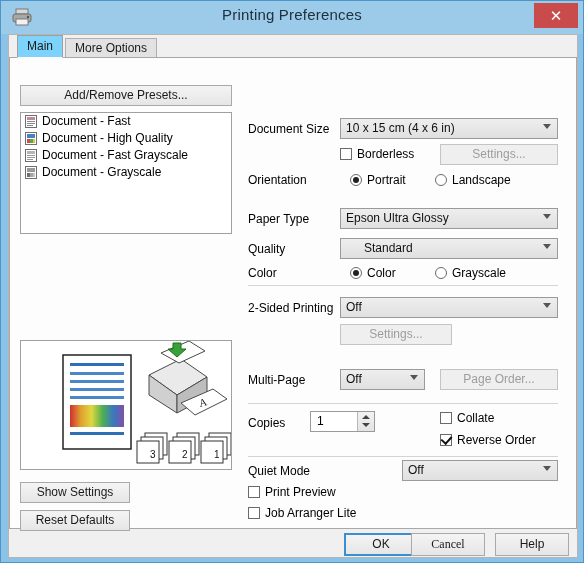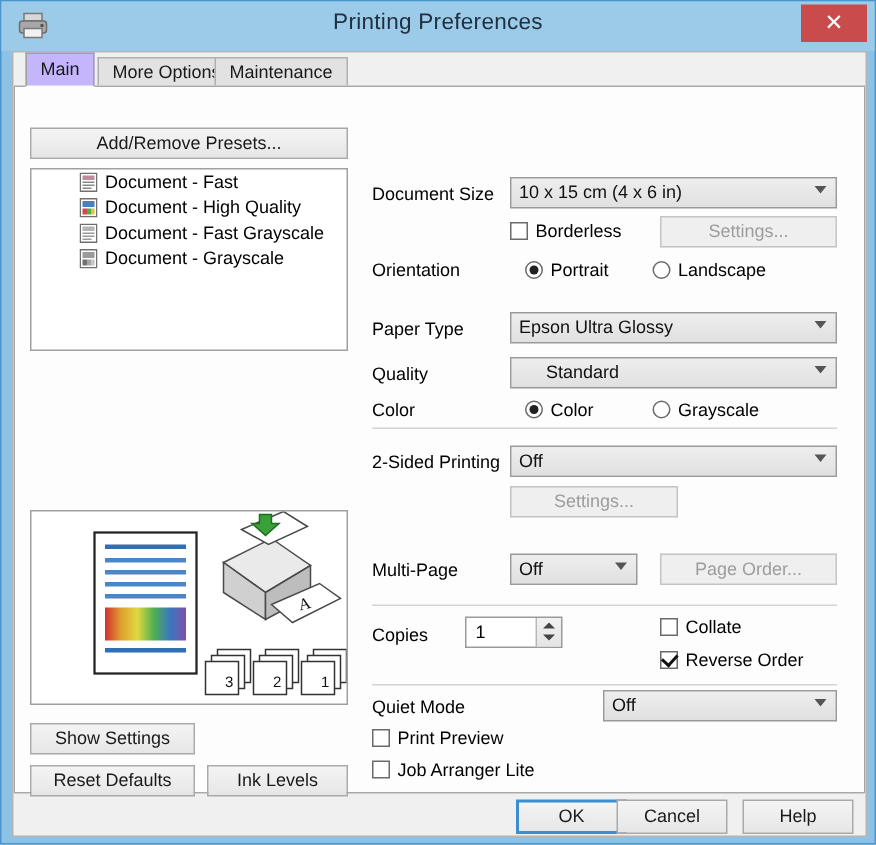--- a/index.html
+++ b/index.html
@@ -43,21 +43,21 @@
   .tabstrip{
     position:absolute;left:0;top:0;width:568px;height:22px;
   }
   .tab{
     position:absolute;top:3px;height:19px;line-height:19px;
     background:#e2e2e2;border:1px solid #b0b0b0;border-bottom:none;
     padding:0 9px;font-size:12px;color:#1a1a1a;cursor:pointer;
     box-sizing:border-box;
   }
   .tab.active{
-    top:0;height:23px;line-height:21px;background:#c4b5fd;
+    top:0;height:23px;line-height:21px;background:#7dd3fc;
     border-color:#a0a0a0;border-bottom:1px solid #fdfdfd;z-index:4;
   }
   
   .tabpage{
     position:absolute;left:0;top:22px;width:568px;height:472px;
     background:#fdfdfd;border:1px solid #a8a8a8;box-sizing:border-box;
   }
   .sectlabel{
     position:absolute;font-weight:bold;font-size:12.5px;color:#000;
   }
@@ -67,21 +67,21 @@
     background:linear-gradient(#f4f4f4,#e6e6e6);
     border:1px solid #a9a9a9;color:#1a1a1a;font-size:12px;
     text-align:center;cursor:pointer;
     font-family:"Liberation Sans", sans-serif;
   }
   .btn.disabled{color:#9d9d9d;background:#efefef;border-color:#c4c4c4;cursor:default;}
   .btn.default{border:2px solid #3b8ed0;}
   
   .listbox{
     position:absolute;background:#fff;border:1px solid #a0a0a0;
-    box-sizing:border-box;overflow:hidden;padding-left:28px;
+    box-sizing:border-box;overflow:hidden;
   }
   .listrow{
     height:17px;line-height:17px;padding-left:4px;font-size:12px;
     white-space:nowrap;cursor:pointer;
   }
   .listrow .ic{display:inline-block;vertical-align:-3px;margin-right:5px;}
   
   .previewbox{
     position:absolute;background:#fff;border:1px solid #a0a0a0;
     box-sizing:border-box;
@@ -157,21 +157,20 @@
     </span>
     <div class="title-text">Printing Preferences</div>
     <div class="close-btn">✕</div>
   </div>
 
   <div class="client">
 
     <div class="tabstrip">
       <div class="tab active" style="left:8px;">Main</div>
       <div class="tab" style="left:56px;">More Options</div>
-      <div class="tab" style="left:134px;">Maintenance</div>
     </div>
 
     <div class="tabpage">
 
 
       <div class="btn" style="left:10px;top:27px;width:212px;height:21px;line-height:19px;">Add/Remove Presets...</div>
 
       <div class="listbox" style="left:10px;top:54px;width:212px;height:122px;">
         <div class="listrow">
           <span class="ic">
@@ -261,21 +260,20 @@
               <rect x="180" y="100" width="22" height="22"></rect>
           </g>
           <text x="129" y="117" font-size="10" font-family="Liberation Sans" fill="#111">3</text>
           <text x="161" y="117" font-size="10" font-family="Liberation Sans" fill="#111">2</text>
           <text x="193" y="117" font-size="10" font-family="Liberation Sans" fill="#111">1</text>
         </svg>
       </div>
 
       <div class="btn" style="left:10px;top:424px;width:110px;height:21px;line-height:19px;">Show Settings</div>
       <div class="btn" style="left:10px;top:452px;width:110px;height:21px;line-height:19px;">Reset Defaults</div>
-      <div class="btn" style="left:128px;top:452px;width:94px;height:21px;line-height:19px;">Ink Levels</div>
 
       <div class="flabel" style="left:238px;top:64px;">Document Size</div>
       <div class="combo" style="left:330px;top:60px;width:218px;">
         <span>10 x 15 cm (4 x 6 in)</span>
         <span class="arr"></span>
       </div>
 
       <div class="check" style="left:330px;top:89px;">
         <span class="mk"></span><span>Borderless</span>
       </div>
@@ -354,18 +352,18 @@
         <span class="mk"></span><span>Print Preview</span>
       </div>
       <div class="check" style="left:238px;top:448px;">
         <span class="mk"></span><span>Job Arranger Lite</span>
       </div>
 
     </div>
 
     <div class="bottombar">
       <div class="btn default" style="left:335px;top:4px;width:74px;height:23px;line-height:19px;">OK</div>
-      <div class="btn" style="left:402px;top:4px;width:74px;height:23px;line-height:21px;">Cancel</div>
+      <div class="btn" style="left:402px;top:4px;width:74px;height:23px;line-height:21px;font-family:Liberation Serif, serif;">Cancel</div>
       <div class="btn" style="left:486px;top:4px;width:74px;height:23px;line-height:21px;">Help</div>
     </div>
 
   </div>
 </div>
 
 </body></html>

